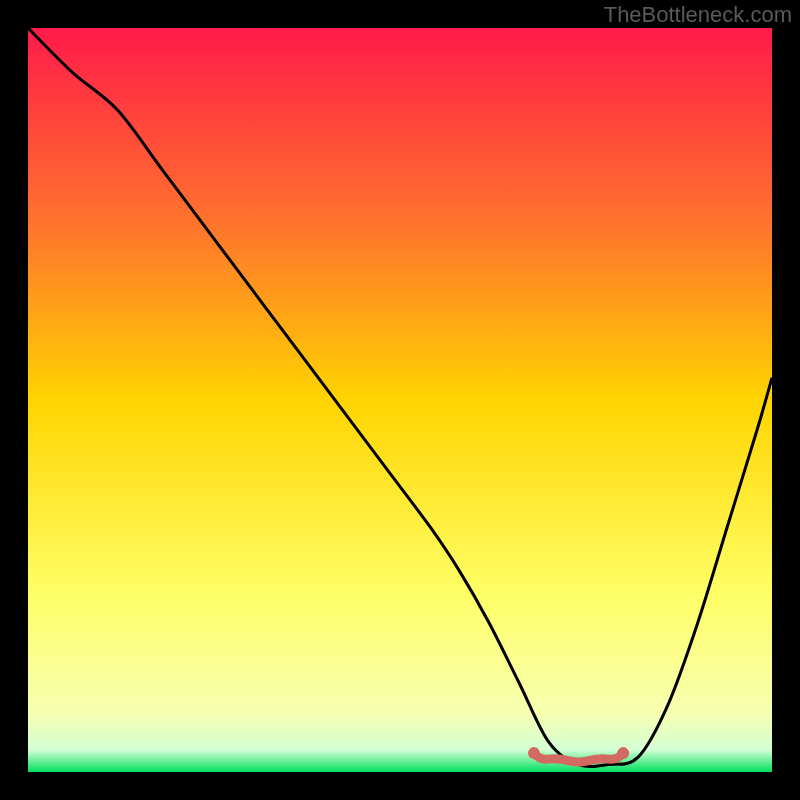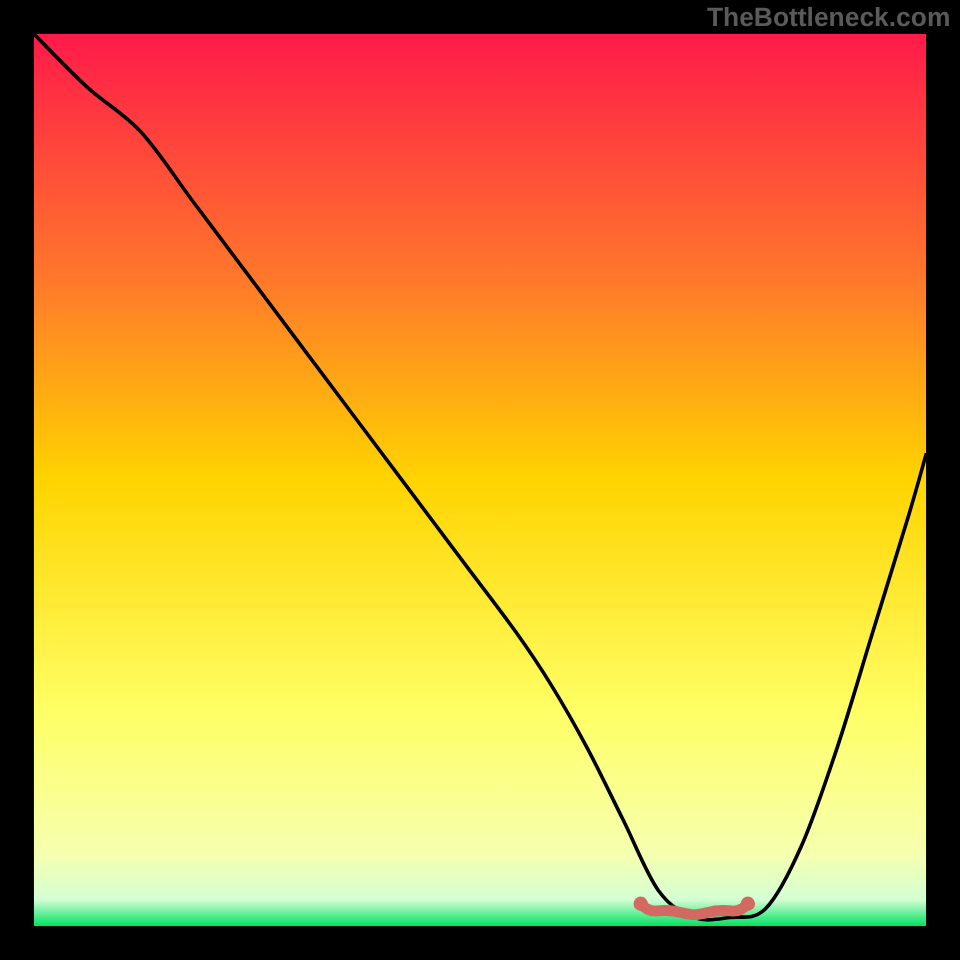--- a/index.html
+++ b/index.html
@@ -10,21 +10,21 @@
     font-family: Arial, sans-serif;
     position: relative;
     overflow: hidden;
   }
   .watermark {
     position: absolute;
     top: 2px;
     right: 8px;
     color: #5a5a5a;
     font-size: 22px;
-    font-weight: bold;
+    font-weight: normal;
     z-index: 10;
   }
   .plot-area {
     position: absolute;
     left: 28px;
     top: 28px;
     width: 744px;
     height: 744px;
     overflow: hidden;
   }

